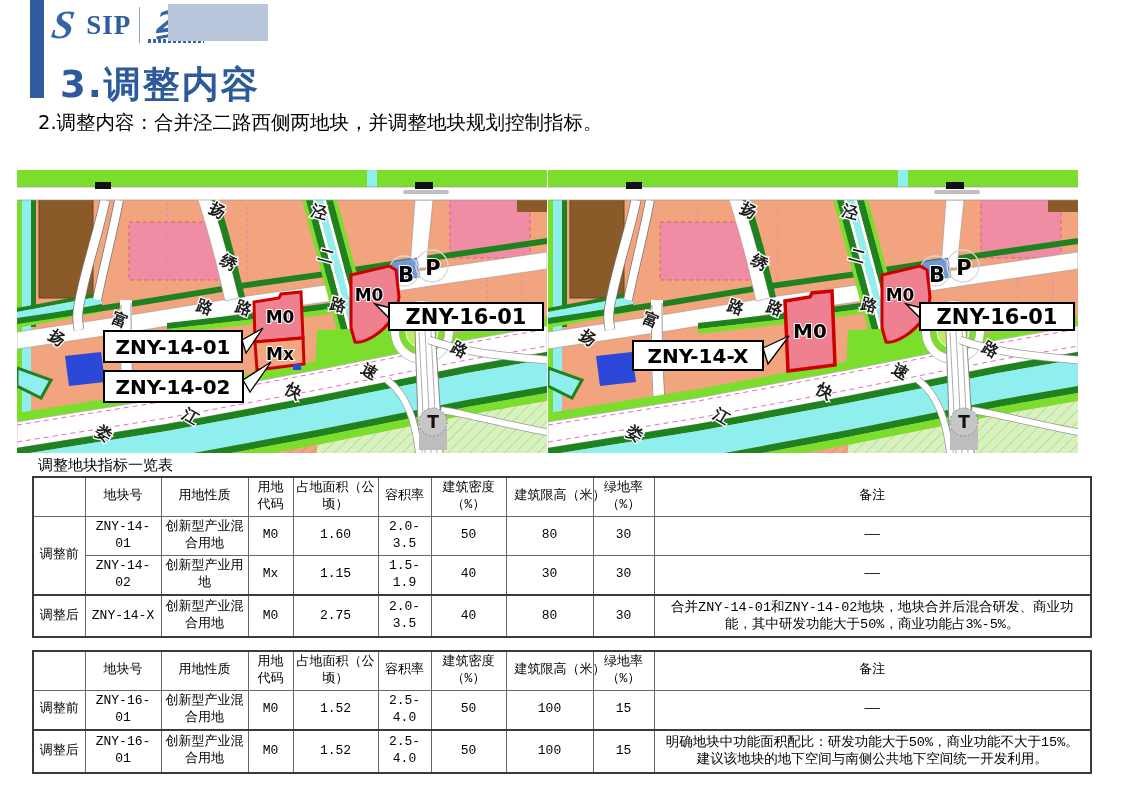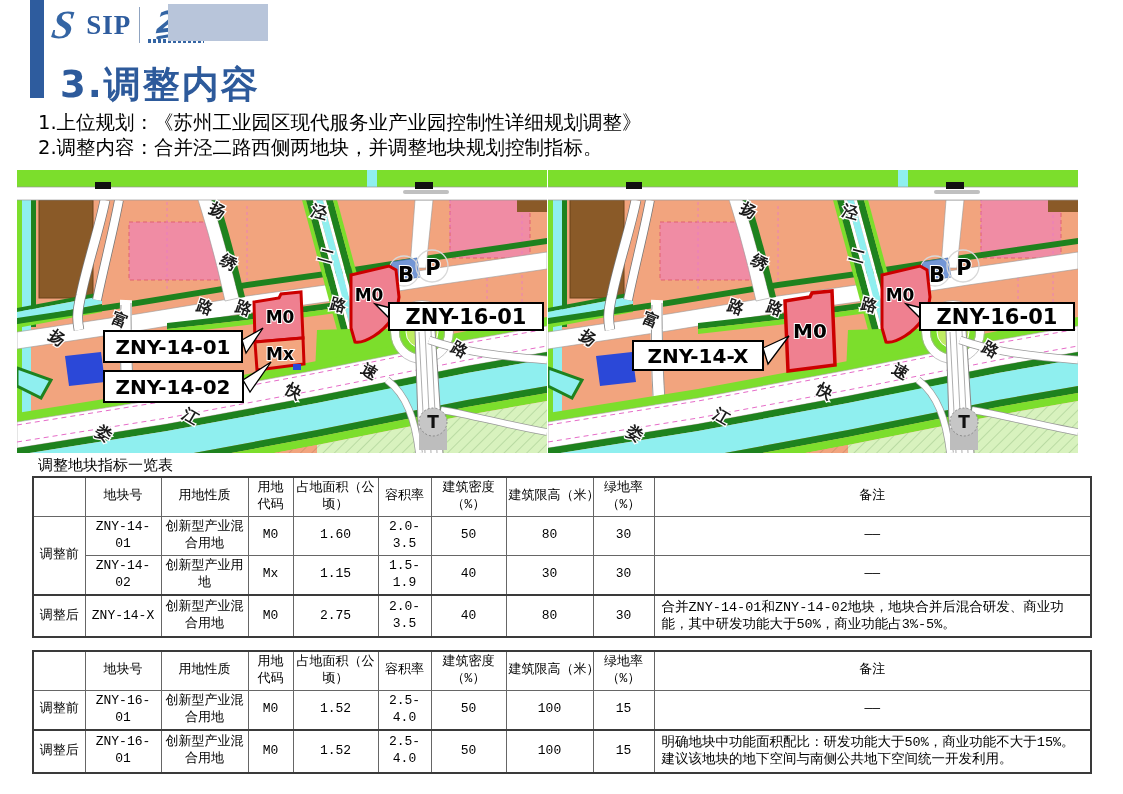--- a/index.html
+++ b/index.html
@@ -42,42 +42,41 @@
   
   .table-title{position:absolute;left:38px;top:456px;font-size:15px;font-weight:normal;color:#000;}
   table.spec{position:absolute;left:32px;border-collapse:collapse;table-layout:fixed;width:1058px;
           font-size:13px;color:#000;}
   #table1{top:476px;}
   #table2{top:650px;}
   table.spec th,table.spec td{border:1px solid #666;text-align:center;vertical-align:middle;
           padding:2px 3px;font-weight:normal;line-height:1.3;}
   table.spec{border:2px solid #3a3a3a;font-family:Liberation Mono, monospace;}
   table.spec tr.sep td{border-top:2px solid #3a3a3a;}
-  table.spec td.remark-left{text-align:left;padding-left:7px;padding-right:7px;font-size:13.5px;}
-  table.spec th.nowrap{white-space:nowrap;padding-left:2px;padding-right:1px;}
+  table.spec td.remark-left{text-align:center;padding-left:7px;padding-right:7px;font-size:13.5px;}
+  table.spec th.nowrap{white-space:nowrap;padding-left:8px;padding-right:1px;}
 </style>
 </head>
 <body>
 
 <div class="side-bar"></div>
 <div class="logo-row">
   <span class="logo-s">S</span>
   <span class="logo-sip">SIP</span>
   <span class="logo-div"></span>
   <span class="logo-25-wrap">
     <span class="logo-25">25</span>
     <span class="logo-25-swoosh"></span>
     <span class="logo-25-small"></span>
   </span>
 </div>
 <div class="logo-block"></div>
 <div class="page-title">3.调整内容</div>
 
 <div class="intro">
-  <div>1.上位规划：《苏州工业园区现代服务业产业园控制性详细规划调整》</div>
   <div>2.调整内容：合并泾二路西侧两地块，并调整地块规划控制指标。</div>
 </div>
 
 <svg width="0" height="0" style="position:absolute" aria-hidden="true">
   <defs>
     <pattern id="hatchA" width="8" height="8" patternTransform="rotate(45)" patternUnits="userSpaceOnUse">
       <line x1="0" y1="0" x2="0" y2="8" stroke="#C2805F" stroke-width="1"></line>
     </pattern>
     <pattern id="hatchB" width="8" height="8" patternTransform="rotate(45)" patternUnits="userSpaceOnUse">
       <line x1="0" y1="0" x2="0" y2="8" stroke="#9CC487" stroke-width="1"></line>

